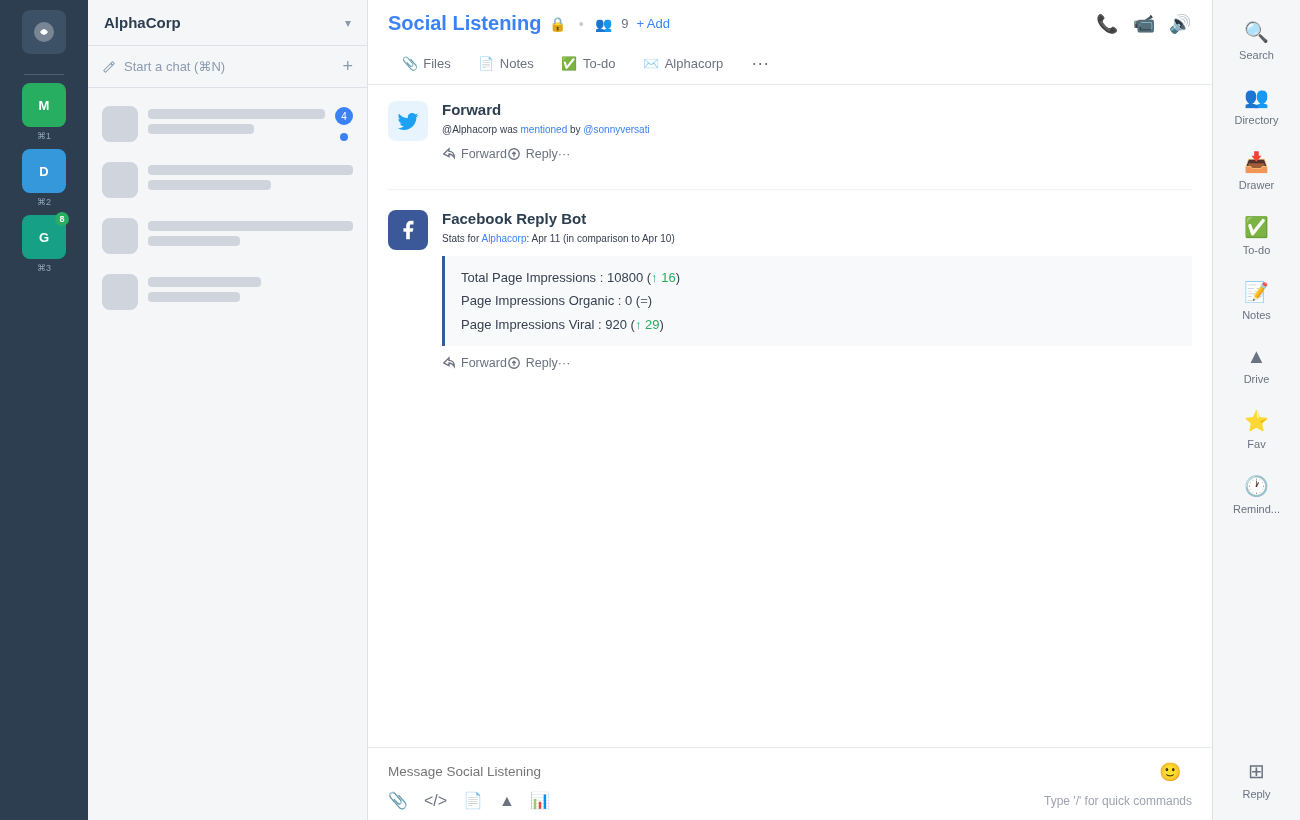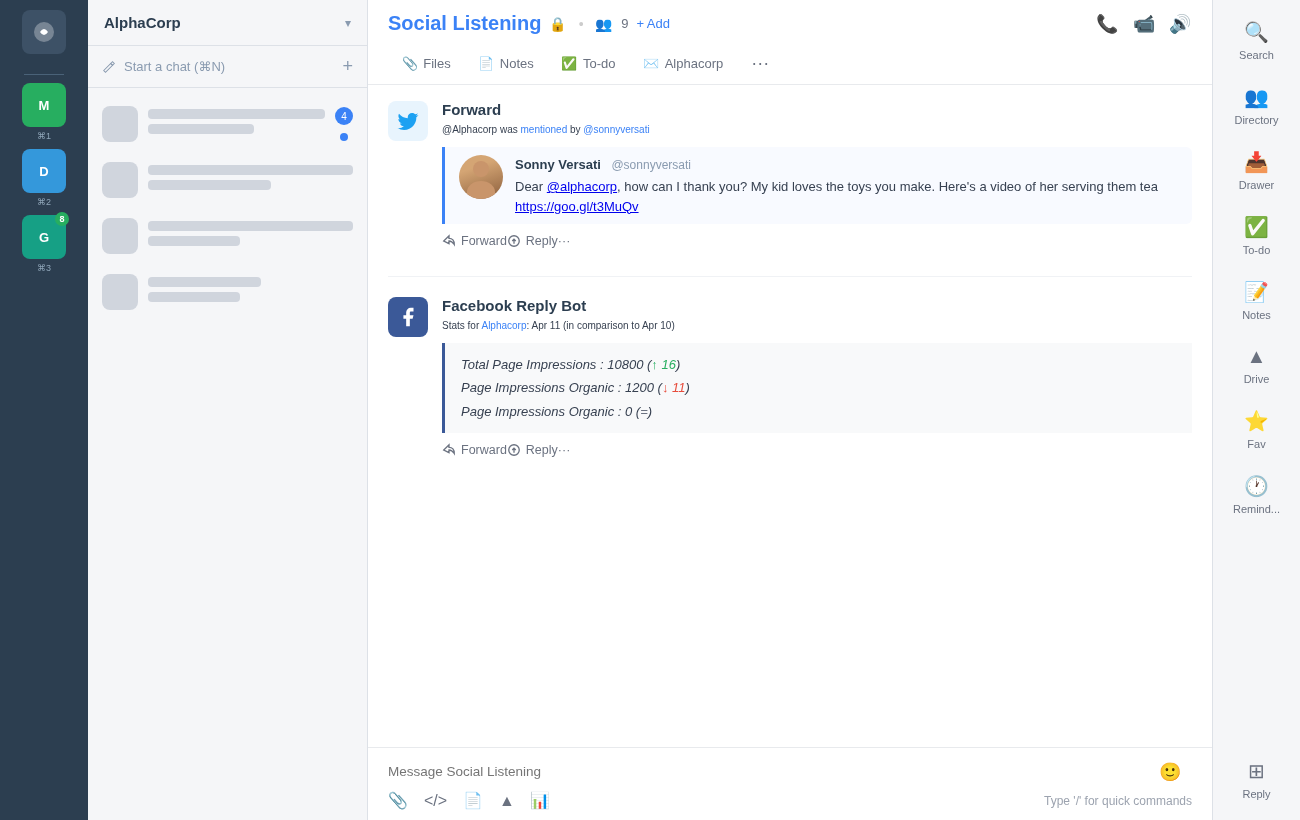--- a/index.html
+++ b/index.html
@@ -240,21 +240,20 @@
     .fb-stats {
       border-left: 3px solid #3b5998;
       padding: 10px 16px;
       background: #f8f9fa;
       margin-bottom: 10px;
     }
     .stat-line {
       font-size: 13px;
       color: #374151;
       line-height: 1.8;
-      font-style: italic;
     }
     .stat-up { color: #27ae60; }
     .stat-down { color: #e74c3c; }
     .stat-neutral { color: #6b7280; }
     .alphacorp-link { color: #3b82f6; text-decoration: none; }
 
     
     .msg-divider { height: 1px; background: #f0f2f5; margin: 0 0 20px 0; }
 
     
@@ -469,30 +468,20 @@
     <div class="message-block">
       <div class="message-source-icon twitter-icon">
         <svg width="24" height="24" viewBox="0 0 24 24" fill="#1da1f2">
             <path d="M22.46 6c-.77.35-1.6.58-2.46.69.88-.53 1.56-1.37 1.88-2.38-.83.5-1.75.85-2.72 1.05C18.37 4.5 17.26 4 16 4c-2.35 0-4.27 1.92-4.27 4.29 0 .34.04.67.11.98C8.28 9.09 5.11 7.38 3 4.79c-.37.63-.58 1.37-.58 2.15 0 1.49.75 2.81 1.91 3.56-.71 0-1.37-.2-1.95-.5v.03c0 2.08 1.48 3.82 3.44 4.21a4.22 4.22 0 0 1-1.93.07 4.28 4.28 0 0 0 4 2.98 8.521 8.521 0 0 1-5.33 1.84c-.34 0-.68-.02-1.02-.06C3.44 20.29 5.7 21 8.12 21 16 21 20.33 14.46 20.33 8.79c0-.19 0-.37-.01-.56.84-.6 1.56-1.36 2.14-2.23z"></path>
           </svg>
       </div>
       <div class="message-body">
         <div class="message-source-name">Forward</div>
         <div class="message-text">
           @Alphacorp was <a href="#">mentioned</a> by <a href="#">@sonnyversati</a>
-        </div>
-        <div class="tweet-quote">
-          <div class="person-silhouette"></div>
-          <div class="tweet-content">
-            <span class="tweet-author">Sonny Versati</span>
-            <span class="tweet-handle">@sonnyversati</span>
-            <div class="tweet-text">
-              Dear <a href="#">@alphacorp</a>, how can I thank you? My kid loves the toys you make. Here's a video of her serving them tea <a href="#">https://goo.gl/t3MuQv</a>
-            </div>
-          </div>
         </div>
         <div class="message-actions">
           <div class="action-btn">
             <svg viewBox="0 0 16 16" fill="none" stroke="currentColor" stroke-width="1.5">
                 <path d="M2 8 L8 2 L8 5 C12 5 14 8 14 12 C12 9 10 8 8 8 L8 11 Z"></path>
               </svg>
             <span>Forward</span>
           </div>
           <div class="action-btn">
             <svg viewBox="0 0 16 16" fill="none" stroke="currentColor" stroke-width="1.5">
@@ -516,22 +505,22 @@
             <path d="M18 2h-3a5 5 0 0 0-5 5v3H7v4h3v8h4v-8h3l1-4h-4V7a1 1 0 0 1 1-1h3z"></path>
           </svg>
       </div>
       <div class="message-body">
         <div class="message-source-name">Facebook Reply Bot</div>
         <div class="message-text">
           Stats for <a href="#" class="alphacorp-link">Alphacorp</a>: Apr 11 (in comparison to Apr 10)
         </div>
         <div class="fb-stats">
           <div class="stat-line">Total Page Impressions : 10800 (<span class="stat-up">↑ 16</span>)</div>
-          <div class="stat-line">Page Impressions Organic : 1200 (<span class="stat-down">↓ 11</span>)</div>
           <div class="stat-line">Page Impressions Organic : 0 (<span class="stat-neutral">=</span>)</div>
+          <div class="stat-line">Page Impressions Viral : 920 (<span class="stat-up">↑ 29</span>)</div>
         </div>
         <div class="message-actions">
           <div class="action-btn">
             <svg viewBox="0 0 16 16" fill="none" stroke="currentColor" stroke-width="1.5">
                 <path d="M2 8 L8 2 L8 5 C12 5 14 8 14 12 C12 9 10 8 8 8 L8 11 Z"></path>
               </svg>
             <span>Forward</span>
           </div>
           <div class="action-btn">
             <svg viewBox="0 0 16 16" fill="none" stroke="currentColor" stroke-width="1.5">

